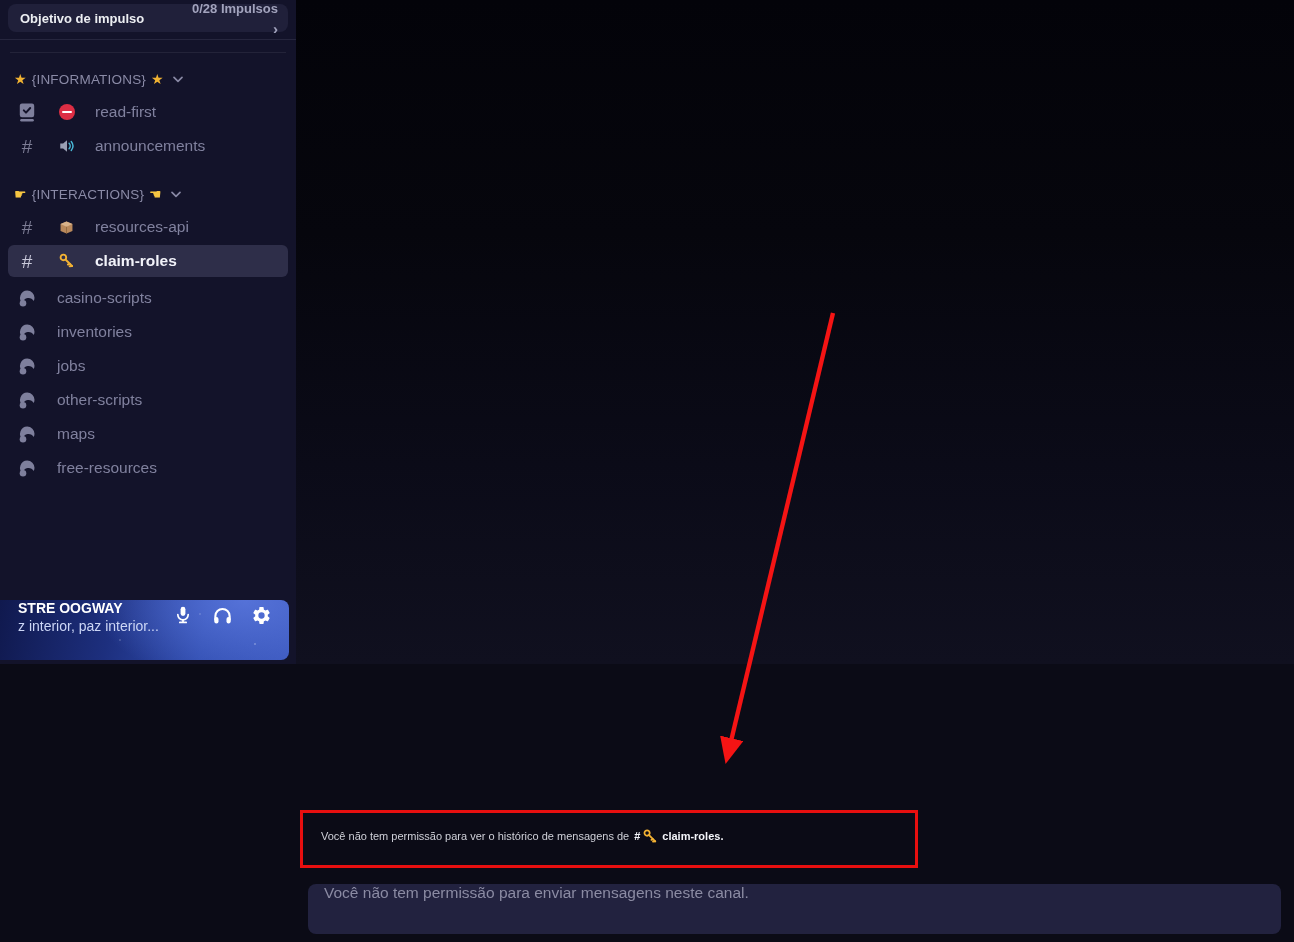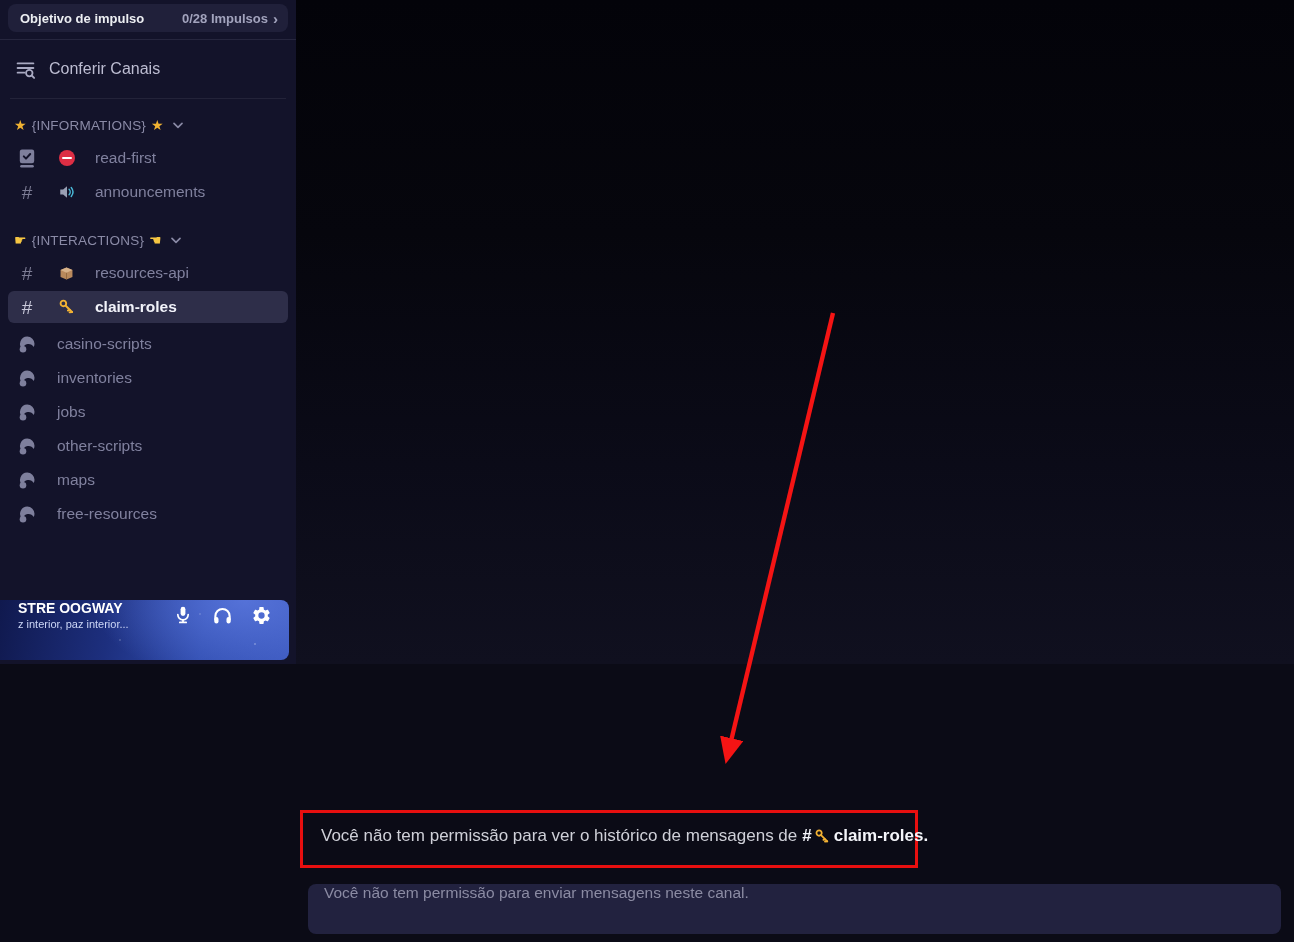--- a/index.html
+++ b/index.html
@@ -17,21 +17,21 @@
     width:296px; flex-shrink:0; position:relative;
     background:#13132a; overflow:hidden;
   }
   .boost-bar {
     margin:4px 8px 0; height:28px; border-radius:8px;
     background:#20203a; display:flex; align-items:center;
     justify-content:space-between; padding:0 10px 0 12px;
     cursor:pointer;
   }
   .boost-title { font-size:13px; font-weight:bold; color:#eceef2; }
-  .boost-progress { font-size:13px; font-weight:bold; color:#a2a3bd; display:flex; align-items:flex-end; gap:5px; }
+  .boost-progress { font-size:13px; font-weight:bold; color:#a2a3bd; display:flex; align-items:flex-end; gap:5px;flex-direction:column; }
   .boost-chevron { font-size:15px; color:#a2a3bd; font-weight:bold; line-height:1; }
   .divider-full { height:1px; background:#26263e; margin-top:7px; }
   .divider-inset { height:1px; background:#232339; margin:12px 10px 0; }
   .browse-row {
     margin-top:12px; height:34px; padding:0 14px;
     display:flex; align-items:center; gap:13px;
     color:#bdbdd2; font-size:16px; cursor:pointer;
   }
   .category-row {
     margin-top:14px; height:24px; padding:0 8px 0 14px;
@@ -74,36 +74,36 @@
       radial-gradient(1.5px 1.5px at 120px 40px, rgba(255,255,255,.7), transparent 60%),
       radial-gradient(1.5px 1.5px at 200px 14px, rgba(255,255,255,.6), transparent 60%),
       radial-gradient(2px 2px at 255px 44px, rgba(255,255,255,.55), transparent 60%),
       radial-gradient(1px 1px at 80px 52px, rgba(255,255,255,.6), transparent 60%),
       radial-gradient(220px 120px at 85% 0%, #5572d8 0%, transparent 70%),
       linear-gradient(100deg,#10194e 0%, #1d2f7e 38%, #2f4cae 70%, #3a57bd 100%);
     display:flex; align-items:flex-start; padding-left:18px;
   }
   .user-meta { width:150px; overflow:hidden; }
   .username { font-size:14px; font-weight:bold; color:#fff; white-space:nowrap; }
-  .user-status { font-size:11px; color:#ccd6f6; white-space:nowrap; margin-top:2px; }
+  .user-status { font-size:14px; color:#ccd6f6; white-space:nowrap; margin-top:2px; }
   .panel-buttons { margin-left:auto; display:flex; align-items:center; gap:9px; padding-right:13px; }
   .panel-btn { width:30px; height:30px; display:flex; align-items:center; justify-content:center; cursor:pointer; border-radius:6px; }
 
   
   .main {
     flex:1; position:relative;
     background:linear-gradient(180deg,#030309 0%, #06060d 35%, #0b0b18 70%, #10101f 100%);
   }
   .arrow-overlay { position:absolute; left:0; top:0; pointer-events:none; }
   .notice-box {
     position:absolute; left:4px; top:810px; width:618px; height:58px;
     border:3px solid #e80f0f;
     display:flex; align-items:center; padding:0 10px 6px 18px;
   }
-  .notice-text { font-size:17px; color:#cfd0d8; white-space:nowrap; display:flex; align-items:center; }
+  .notice-text { font-size:11px; color:#cfd0d8; white-space:nowrap; display:flex; align-items:center; }
   .notice-bold { color:#f4f5fa; font-weight:bold; }
   .notice-hash { margin-left:5px; margin-right:1px; }
   .notice-key { margin:0 3px 0 1px; display:inline-flex; }
   .composer {
     position:absolute; left:12px; top:884px; width:973px; height:50px;
     border-radius:8px; background:#22223f;
     display:flex; align-items:flex-start; padding-left:16px;
   }
   .composer-placeholder { font-size:15.5px; color:#8b8ba3; }
 </style>
@@ -117,30 +117,20 @@
     <div class="boost-bar">
       <span class="boost-title">Objetivo de impulso</span>
       <span class="boost-progress">
         <span>0/28 Impulsos</span>
         <span class="boost-chevron">›</span>
       </span>
     </div>
 
     <div class="divider-full"></div>
 
-    <div class="browse-row">
-      <span class="chan-icon">
-        <svg width="21" height="21" viewBox="0 0 20 20">
-          <path d="M2.5 4.2h15M2.5 8.6h15M2.5 13h6.5" stroke="#a9aac2" stroke-width="1.8" stroke-linecap="round" fill="none"></path>
-          <circle cx="13.6" cy="13.4" r="3.1" stroke="#a9aac2" stroke-width="1.7" fill="none"></circle>
-          <path d="M15.9 15.7l2.3 2.3" stroke="#a9aac2" stroke-width="1.8" stroke-linecap="round"></path>
-        </svg>
-      </span>
-      <span>Conferir Canais</span>
-    </div>
 
     <div class="divider-inset"></div>
 
     <div class="category-row">
       <span class="cat-emoji star-glyph">★</span>
       <span>{INFORMATIONS}</span>
       <span class="cat-emoji star-glyph">★</span>
       <span class="cat-chevron">
         <svg width="10" height="7" viewBox="0 0 10 7">
             <path d="M1 1.4l4 4 4-4" stroke="#8a8aa6" stroke-width="1.6" fill="none" stroke-linecap="round" stroke-linejoin="round"></path>

